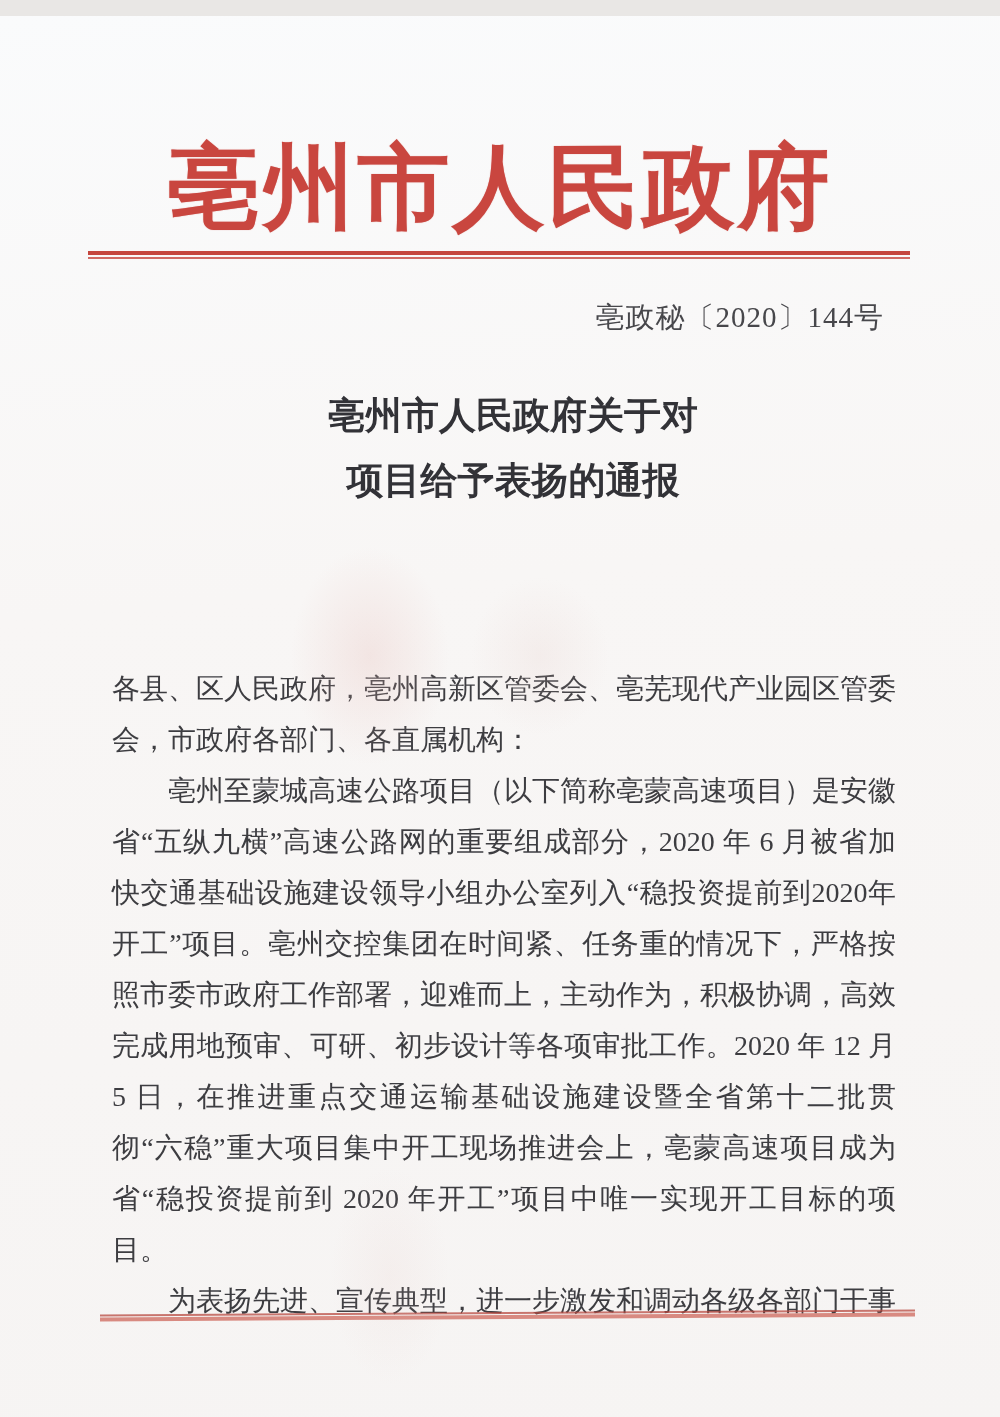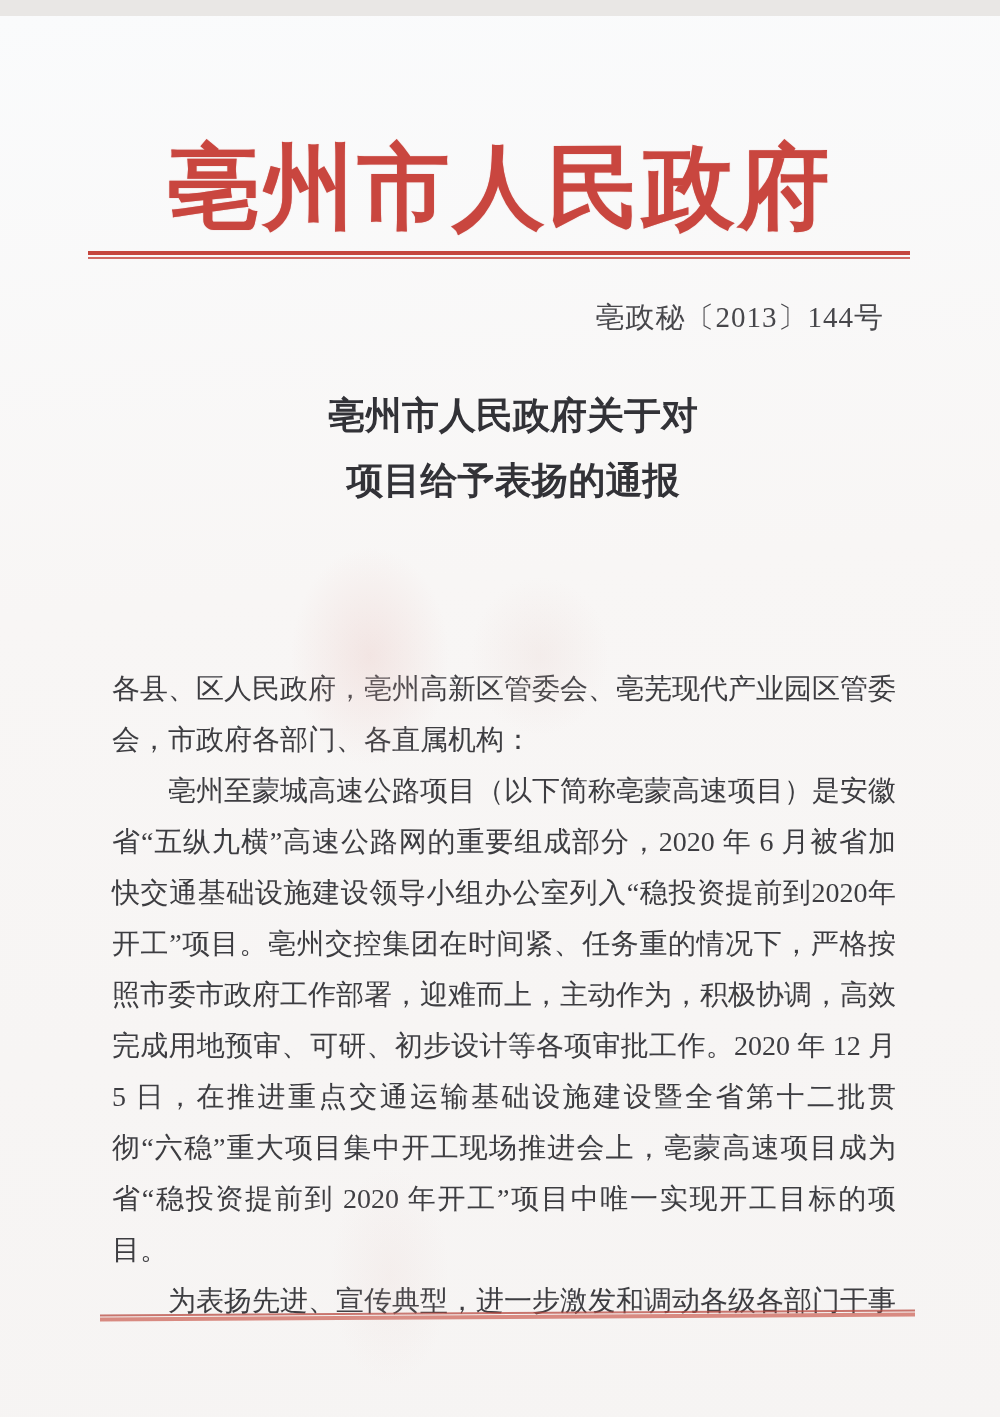--- a/index.html
+++ b/index.html
@@ -144,21 +144,21 @@
 
 <div class="page">
 
   <h1 class="letterhead">亳州市人民政府</h1>
 
   <div class="red-rule">
     <div class="thick"></div>
     <div class="thin"></div>
   </div>
 
-  <div class="doc-number">亳政秘〔2013〕144号</div>
+  <div class="doc-number">亳政秘〔2020〕144号</div>
 
   <div class="doc-title">
     <div>亳州市人民政府关于对</div>
     <div>项目给予表扬的通报</div>
   </div>
 
   <div class="body-text">
     <p class="salutation">各县、区人民政府，亳州高新区管委会、亳芜现代产业园区管委会，市政府各部门、各直属机构：</p>
     <p class="indent">亳州至蒙城高速公路项目（以下简称亳蒙高速项目）是安徽省“五纵九横”高速公路网的重要组成部分，2020 年 6 月被省加快交通基础设施建设领导小组办公室列入“稳投资提前到2020年开工”项目。亳州交控集团在时间紧、任务重的情况下，严格按照市委市政府工作部署，迎难而上，主动作为，积极协调，高效完成用地预审、可研、初步设计等各项审批工作。2020 年 12 月 5 日，在推进重点交通运输基础设施建设暨全省第十二批贯彻“六稳”重大项目集中开工现场推进会上，亳蒙高速项目成为省“稳投资提前到 2020 年开工”项目中唯一实现开工目标的项目。</p>
     <p class="indent">为表扬先进、宣传典型，进一步激发和调动各级各部门干事</p>

